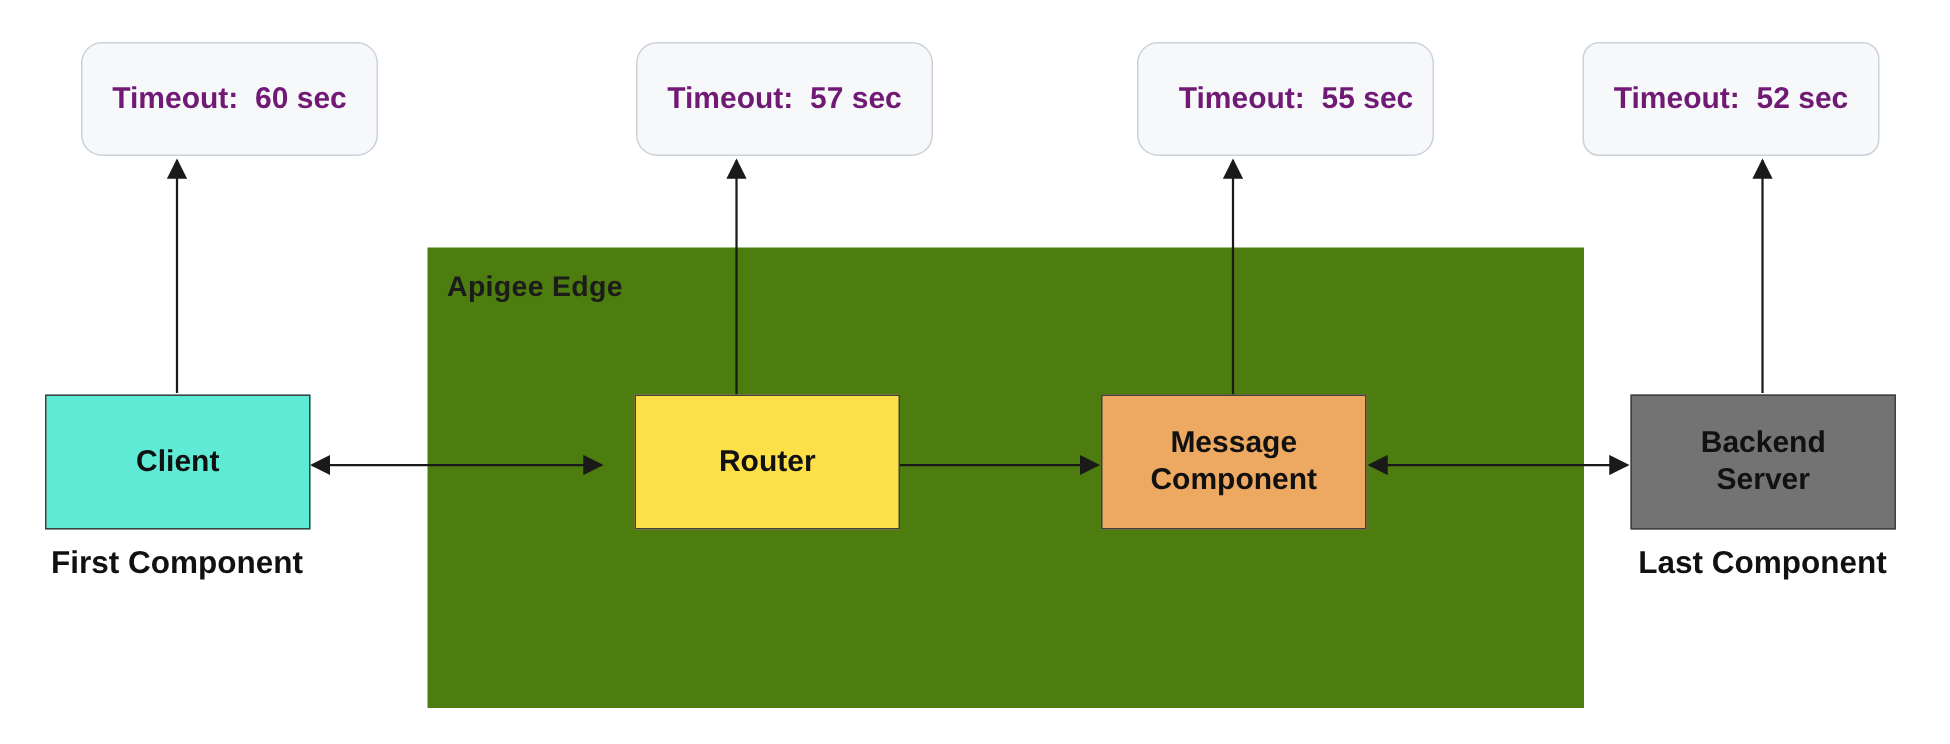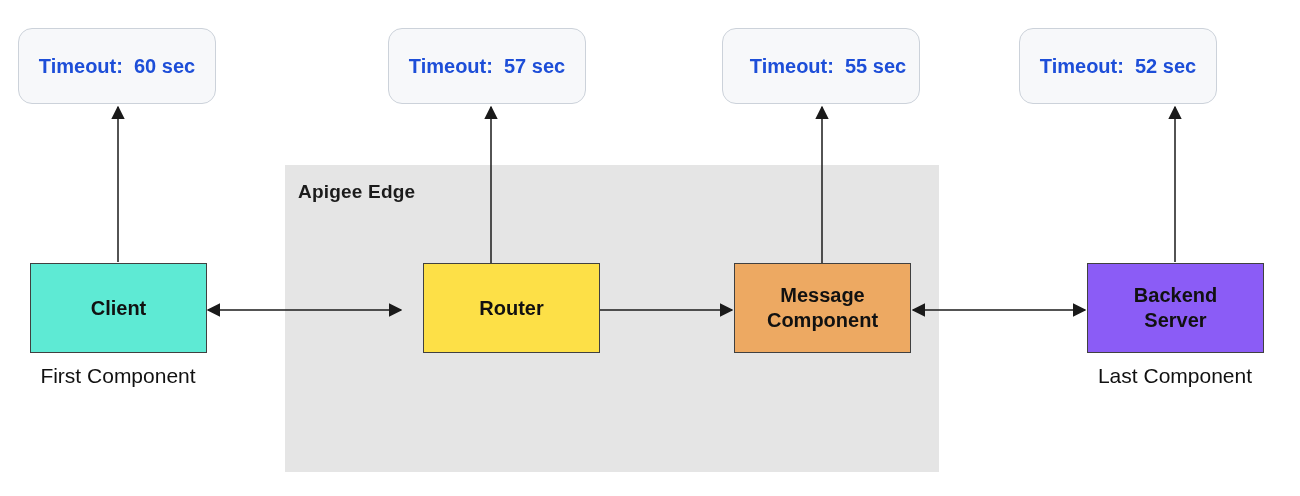--- a/index.html
+++ b/index.html
@@ -3,60 +3,60 @@
 <meta charset="utf-8">
 <style>
   html,body { margin:0; padding:0; background:#ffffff; }
   .canvas {
     position:relative; width:1300px; height:496px; background:#ffffff;
     font-family:"Liberation Sans", sans-serif; overflow:hidden;
   }
 
   
   .region {
-    position:absolute; left:285px; top:165px; width:654px; height:307px;
-    background:#e5e5e5; z-index:1;
+    position:absolute; left:285px; top:165px; width:771px; height:307px;
+    background:#4d7c0f; z-index:1;
   }
   .region-label {
     position:absolute; left:13px; top:16px;
     font-size:19px; font-weight:bold; color:#1b1b1b; letter-spacing:.2px;
   }
 
   
   .arrows { position:absolute; left:0; top:0; z-index:2; pointer-events:none; }
 
   
   .timeout {
     position:absolute; top:28px; width:198px; height:76px; box-sizing:border-box;
     background:#f7f8fa; border:1.5px solid #ccd2da; border-radius:14px;
     display:flex; align-items:center; justify-content:center;
-    font-size:20px; font-weight:bold; color:#1d4ed8; white-space:pre; z-index:3;
+    font-size:20px; font-weight:bold; color:#701a75; white-space:pre; z-index:3;margin-left:36px;
   }
   .timeout.t1 { left:18px; }
   .timeout.t2 { left:388px; }
   .timeout.t3 { left:722px;padding-left:14px; }
-  .timeout.t4 { left:1019px; }
+  .timeout.t4 { left:1019px;border-radius:11px; }
 
   
   .comp {
     position:absolute; top:263px; width:177px; height:90px; box-sizing:border-box;
     border:1.5px solid #404040; display:flex; align-items:center; justify-content:center;
     text-align:center; font-size:20px; font-weight:bold; color:#111;
     line-height:1.25; z-index:3;
   }
   .comp .lbl { max-width:135px; }
   .comp.client  { left:30px;   background:#5eead4; }
   .comp.router  { left:423px;  background:#fde047; }
   .comp.mp      { left:734px;  background:#eda962; }
-  .comp.backend { left:1087px; background:#8b5cf6; }
+  .comp.backend { left:1087px; background:#737373; }
 
   
   .caption {
     position:absolute; top:364px; width:220px; text-align:center;
-    font-size:21px; font-weight:normal; color:#111; white-space:nowrap; z-index:3;
+    font-size:21px; font-weight:bold; color:#111; white-space:nowrap; z-index:3;
   }
   .caption.first { left:8px; }
   .caption.last  { left:1065px;text-align:center; }
 </style>
 </head>
 <body>
 
 <div class="canvas">
 
   <div class="region">

